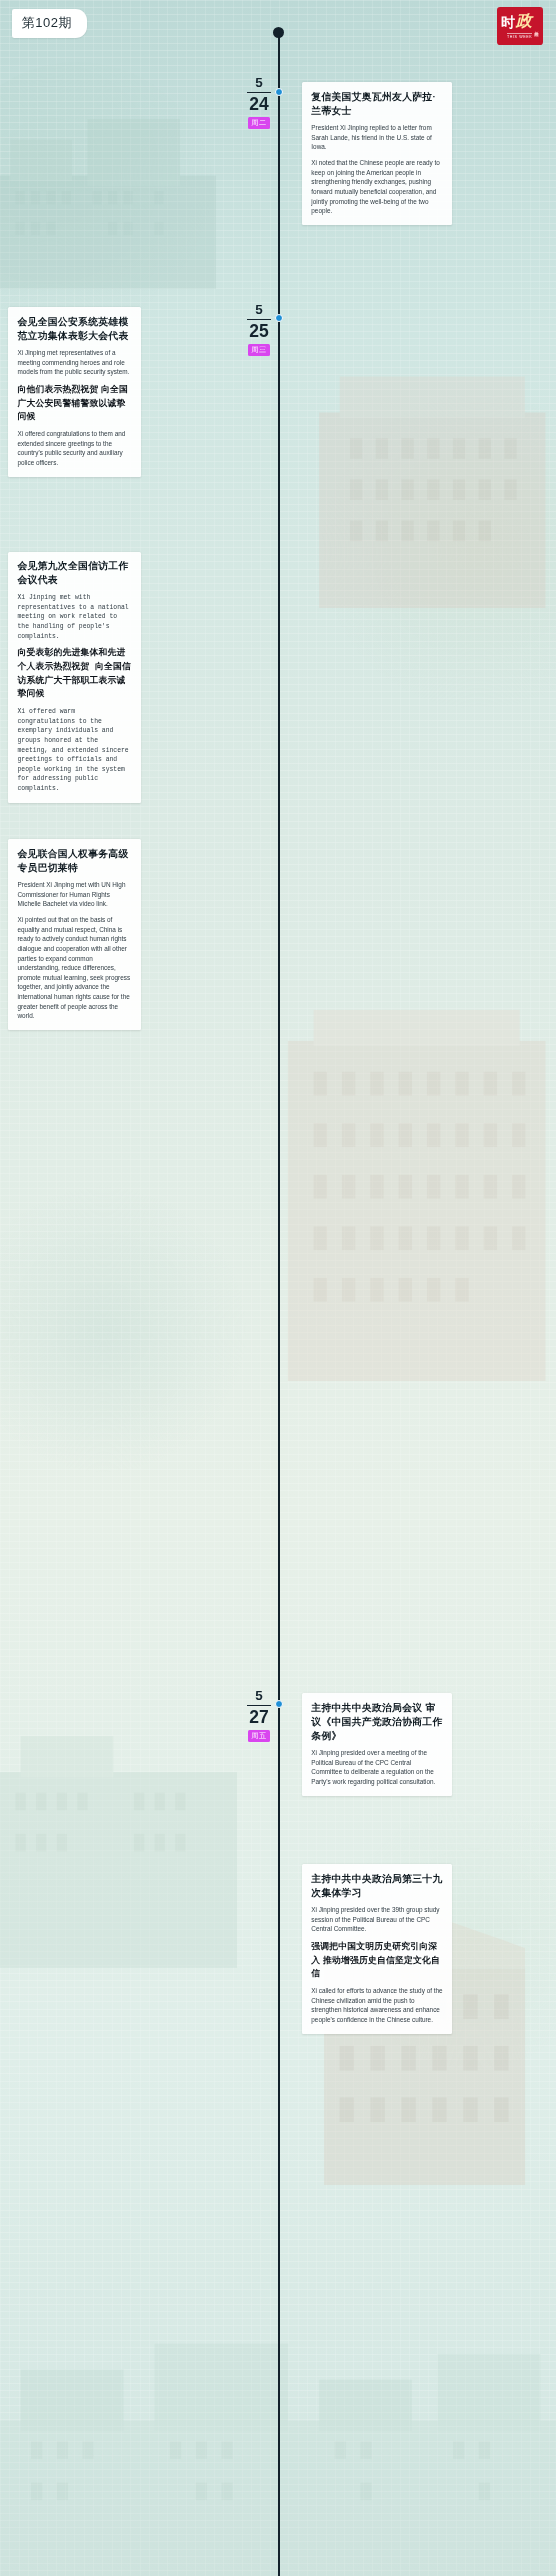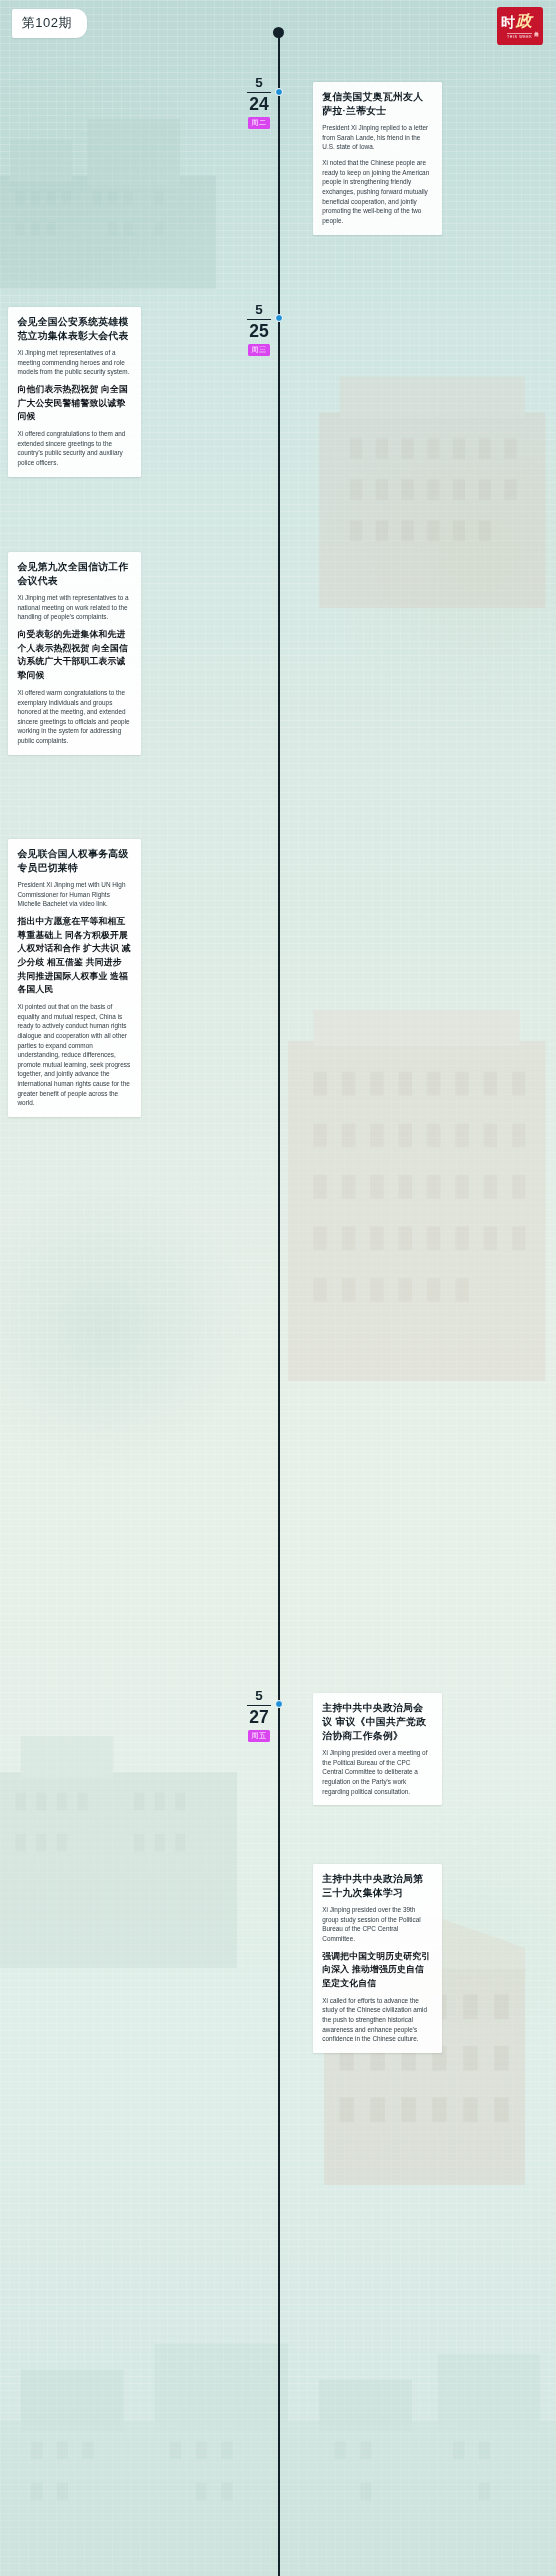--- a/index.html
+++ b/index.html
@@ -154,21 +154,21 @@
   
   .card {
     position: absolute;
     z-index: 10;
     background: rgba(255,255,255,.93);
     border-radius: 1.5px;
     padding: 8.2px 9.3px 9.3px;
     box-shadow: 0 0.5px 2.1px rgba(0,0,0,.10);
   }
   .card.left { width: 133px; left: 8.2px; }
-  .card.right { width: 129px; left: 313px; }
+  .card.right { width: 150px; left: 302px; }
 
   .card h3 {
     margin: 0 0 5.2px;
     font-size: 9.8px;
     line-height: 1.42;
     color: #101b22;
     font-weight: bold;
     letter-spacing: 0.3px;
   }
   .card .en {
@@ -412,31 +412,30 @@
   <p class="en-last">Xi noted that the Chinese people are ready to keep on joining the American people in strengthening friendly exchanges, pushing forward mutually beneficial cooperation, and jointly promoting the well-being of the two people.</p>
 </div>
 
 <div class="card left" style="top:307px;">
   <h3>会见全国公安系统英雄模范立功集体表彰大会代表</h3>
   <p class="en">Xi Jinping met representatives of a meeting commending heroes and role models from the public security system.</p>
   <p class="cn-hl">向他们表示热烈祝贺 向全国广大公安民警辅警致以诚挚问候</p>
   <p class="en-last">Xi offered congratulations to them and extended sincere greetings to the country's public security and auxiliary police officers.</p>
 </div>
 
-<div class="card left" style="top:552px;">
+<div class="card left" style="top:552px;font-family:Liberation Mono, monospace;">
   <h3>会见第九次全国信访工作会议代表</h3>
   <p class="en">Xi Jinping met with representatives to a national meeting on work related to the handling of people's complaints.</p>
   <p class="cn-hl">向受表彰的先进集体和先进个人表示热烈祝贺 向全国信访系统广大干部职工表示诚挚问候</p>
   <p class="en-last">Xi offered warm congratulations to the exemplary individuals and groups honored at the meeting, and extended sincere greetings to officials and people working in the system for addressing public complaints.</p>
 </div>
 
 <div class="card left" style="top:839px;">
   <h3>会见联合国人权事务高级专员巴切莱特</h3>
   <p class="en">President Xi Jinping met with UN High Commissioner for Human Rights Michelle Bachelet via video link.</p>
-  <p class="cn-hl">指出中方愿意在平等和相互尊重基础上 同各方积极开展人权对话和合作 扩大共识 减少分歧 相互借鉴 共同进步 共同推进国际人权事业 造福各国人民</p>
   <p class="en-last">Xi pointed out that on the basis of equality and mutual respect, China is ready to actively conduct human rights dialogue and cooperation with all other parties to expand common understanding, reduce differences, promote mutual learning, seek progress together, and jointly advance the international human rights cause for the greater benefit of people across the world.</p>
 </div>
 
 <div class="card right" style="top:1693px;">
   <h3>主持中共中央政治局会议 审议《中国共产党政治协商工作条例》</h3>
   <p class="en-last">Xi Jinping presided over a meeting of the Political Bureau of the CPC Central Committee to deliberate a regulation on the Party's work regarding political consultation.</p>
 </div>
 
 <div class="card right" style="top:1864px;">
   <h3>主持中共中央政治局第三十九次集体学习</h3>

